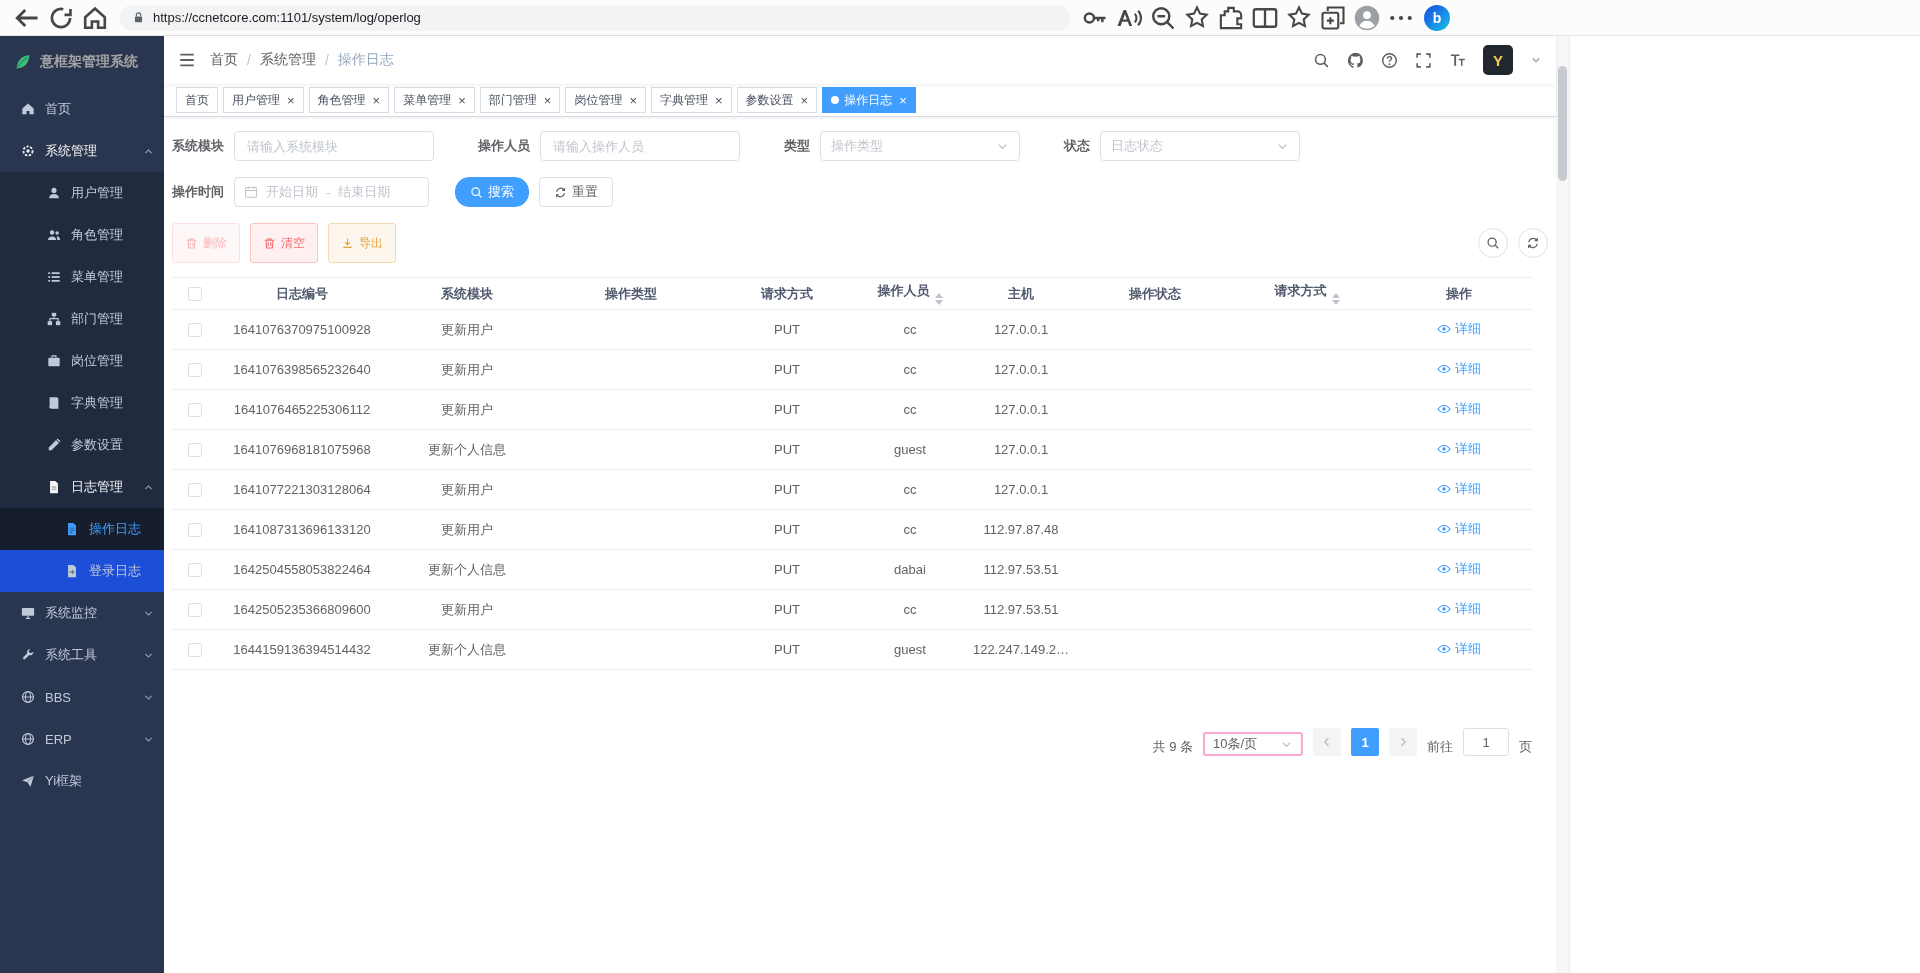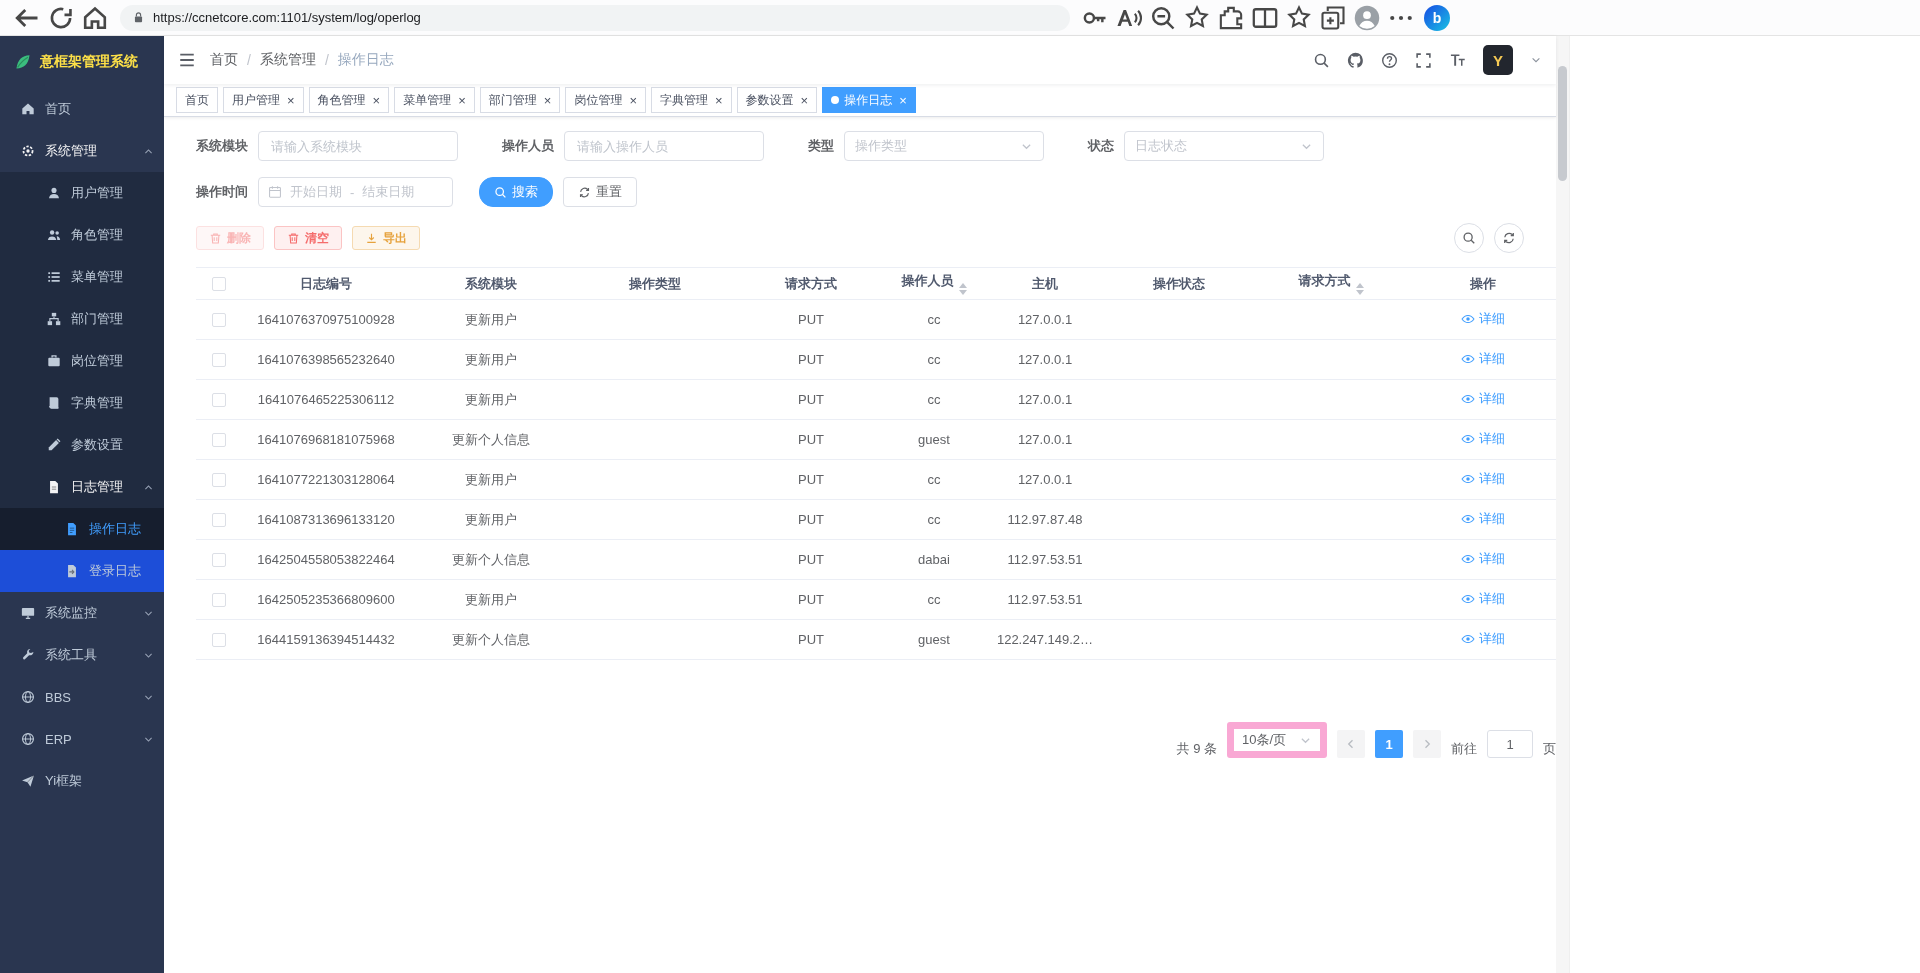--- a/index.html
+++ b/index.html
@@ -26,21 +26,21 @@
   .window-body { position: absolute; top: 36px; left: 0; right: 0; bottom: 0; }
   .page { position: absolute; left: 0; top: 0; width: 1556px; height: 100%; background: #fff; }
   .pscroll { position: absolute; left: 1556px; top: 0; width: 13px; height: 100%; background: #f6f6f6; }
   .pthumb { position: absolute; left: 2px; top: 30px; width: 9px; height: 115px; background: #c7cacf; border-radius: 5px; }
   .void { position: absolute; left: 1569px; right: 0; top: 0; bottom: 0; background: #fff; border-left: 1px solid #efefef; }
 
   
   .sidebar { position: absolute; left: 0; top: 0; bottom: 0; width: 164px; background: #2a3650; overflow: hidden; }
   .logo { height: 52px; display: flex; align-items: center; padding-left: 14px; gap: 8px; cursor: pointer; }
   .logo .icon { font-size: 18px; }
-  .logo-text { color: #fde047; font-size: 14px; font-weight: bold; white-space: nowrap; }
+  .logo-text { color: #a3a3a3; font-size: 14px; font-weight: bold; white-space: nowrap; }
   .menu-item { height: 42px; display: flex; align-items: center; gap: 9px; padding-left: 20px; padding-right: 10px;
     font-size: 13px; color: #bfcbd9; cursor: pointer; white-space: nowrap; }
   .menu-item .mi { font-size: 14px; width: 16px; flex: 0 0 auto; }
   .menu-item.level2 { padding-left: 46px; background: #202b40; }
   .menu-item.level3 { padding-left: 64px; background: #1d4ed8; }
   .menu-item.open { color: #f4f4f5; }
   .menu-item.active { color: #409eff; background: #161e2e; }
   .marrow { margin-left: auto; font-size: 11px; color: #9aa5b8; }
 
   
@@ -59,21 +59,21 @@
   .nav-caret { font-size: 12px; color: #8c939d; cursor: pointer; }
 
   .tabsbar { height: 33px; display: flex; align-items: center; gap: 5px; padding: 0 12px; background: #fff;
     border-bottom: 1px solid #d8dce5; box-shadow: 0 1px 3px 0 rgba(0,0,0,.08); position: relative; z-index: 1; }
   .tag { display: inline-flex; align-items: center; gap: 5px; height: 26px; padding: 0 8px;
     border: 1px solid #d8dce5; background: #fff; color: #495060; font-size: 12px; cursor: pointer; white-space: nowrap; }
   .tag .tclose { font-size: 13px; line-height: 1; margin-left: 2px; color: inherit; }
   .tag.active { background: #409eff; border-color: #409eff; color: #fff; }
   .tag .dot { width: 8px; height: 8px; border-radius: 50%; background: #fff; }
 
-  .content { padding: 14px 32px 0; }
+  .content { padding: 14px 8px 0; }
 
   
   .frow { display: flex; align-items: center; margin-bottom: 16px; }
   .fitem { display: flex; align-items: center; margin-right: 44px; }
   .flabel { font-size: 13px; font-weight: 700; color: #606266; margin-right: 10px; white-space: nowrap; }
   .finput { width: 200px; height: 30px; border: 1px solid #dcdfe6; border-radius: 4px; padding: 0 12px;
     font-size: 13px; color: #606266; outline: none; font-family: inherit; }
   .finput::placeholder { color: #bfc4cc; }
   .fselect { width: 200px; height: 30px; border: 1px solid #dcdfe6; border-radius: 4px; background: #fff;
     display: flex; align-items: center; justify-content: space-between; padding: 0 10px; font-size: 13px;
@@ -81,21 +81,21 @@
   .sel-caret { font-size: 13px; color: #c0c4cc; }
   .fdate { width: 195px; height: 30px; border: 1px solid #dcdfe6; border-radius: 4px; background: #fff;
     display: flex; align-items: center; padding: 0 9px; gap: 8px; font-size: 13px; color: #c0c4cc; cursor: pointer; }
   .fdate .dsep { color: #c0c4cc; }
   .fdate .icon { font-size: 14px; color: #c0c4cc; }
 
   .btn { display: inline-flex; align-items: center; gap: 5px; height: 30px; padding: 0 14px; border-radius: 4px;
     border: 1px solid #dcdfe6; background: #fff; color: #606266; font-size: 13px; cursor: pointer; font-family: inherit; }
   .btn .icon { font-size: 13px; }
   .btn.primary { background: #409eff; border-color: #409eff; color: #fff; margin-left: 26px; border-radius: 14px; }
-  .btn.sm { height: 24px; padding: 0 12px; font-size: 12px; border-radius: 3px; font-weight: bold; }
+  .btn.sm { height: 40px; padding: 0 12px; font-size: 12px; border-radius: 3px; }
   .btn.danger-plain { background: #fef0f0; border-color: #fbc4c4; color: #f56c6c; }
   .btn.disabled { opacity: .5; cursor: not-allowed; }
   .btn.warning-plain { background: #fdf6ec; border-color: #f5dab1; color: #e6a23c; }
 
   .btnbar { display: flex; align-items: center; gap: 10px; margin-bottom: 14px; }
   .tools { margin-left: auto; display: flex; gap: 10px; }
   .toolbtn { width: 30px; height: 30px; border-radius: 50%; border: 1px solid #dcdfe6; background: #fff;
     display: flex; align-items: center; justify-content: center; color: #606266; font-size: 14px; cursor: pointer; }
 
   
@@ -109,21 +109,21 @@
   .sort { display: inline-flex; flex-direction: column; margin-left: 5px; vertical-align: -3px; cursor: pointer; }
   .sort i { display: block; width: 0; height: 0; border-left: 4px solid transparent; border-right: 4px solid transparent; }
   .s-up { border-bottom: 5px solid #c0c4cc; margin-bottom: 2px; }
   .s-down { border-top: 5px solid #c0c4cc; }
   .detail-link { color: #409eff; cursor: pointer; display: inline-flex; align-items: center; gap: 4px; }
   .detail-link .icon { font-size: 14px; }
 
   
   .pager { width: 1360px; display: flex; align-items: flex-end; justify-content: flex-end; gap: 10px;
     margin: 26px 0 30px; font-size: 13px; color: #606266; }
-  .psize { width: 100px; height: 36px; border: 7px solid #f9a8d4; border-radius: 3px; background: #fff;
+  .psize { width: 100px; height: 24px; border: 2px solid #f9a8d4; border-radius: 3px; background: #fff;
     display: flex; align-items: center; justify-content: space-between; padding: 0 8px; cursor: pointer; margin-top: 36px; }
   .pbtn { width: 28px; height: 28px; border-radius: 2px; background: #f4f4f5; color: #b8bcc2;
     display: flex; align-items: center; justify-content: center; font-size: 12px; cursor: pointer; }
   .pnum { width: 28px; height: 28px; border-radius: 2px; background: #409eff; color: #fff; font-weight: 600;
     display: flex; align-items: center; justify-content: center; cursor: pointer; }
   .pgoto { width: 46px; height: 28px; border: 1px solid #dcdfe6; border-radius: 3px; text-align: center;
     font-size: 13px; color: #606266; outline: none; font-family: inherit; }
 </style>
 </head>
 <body>

